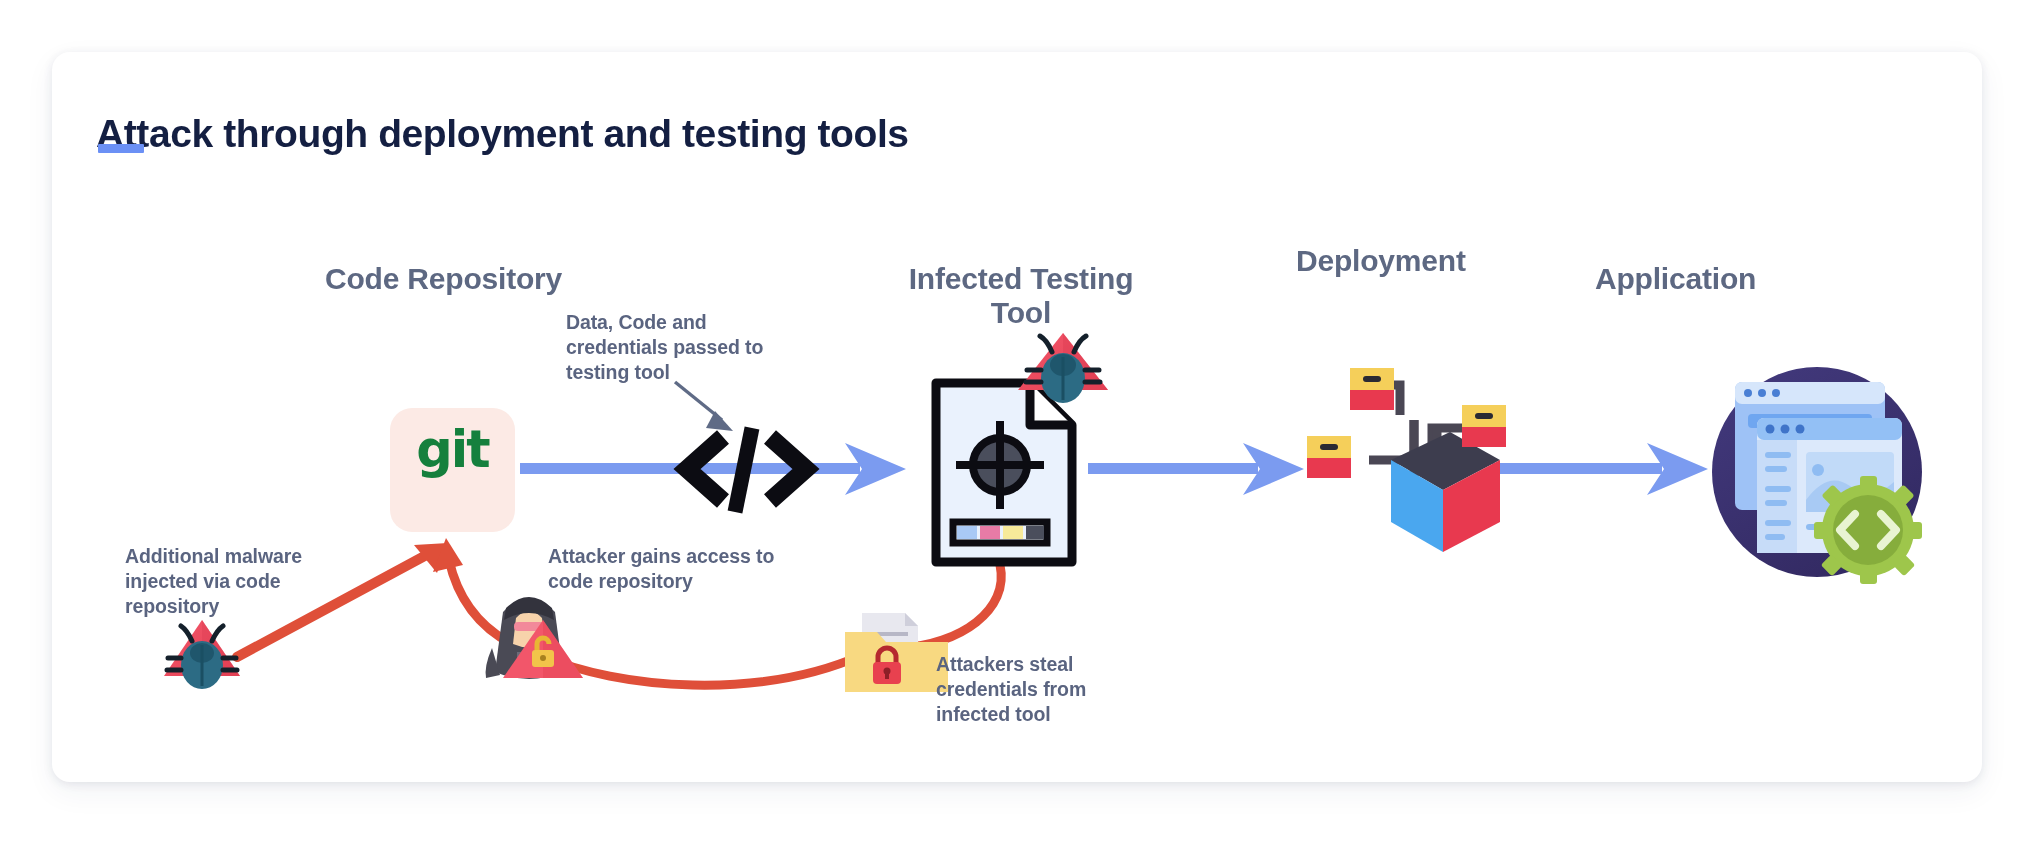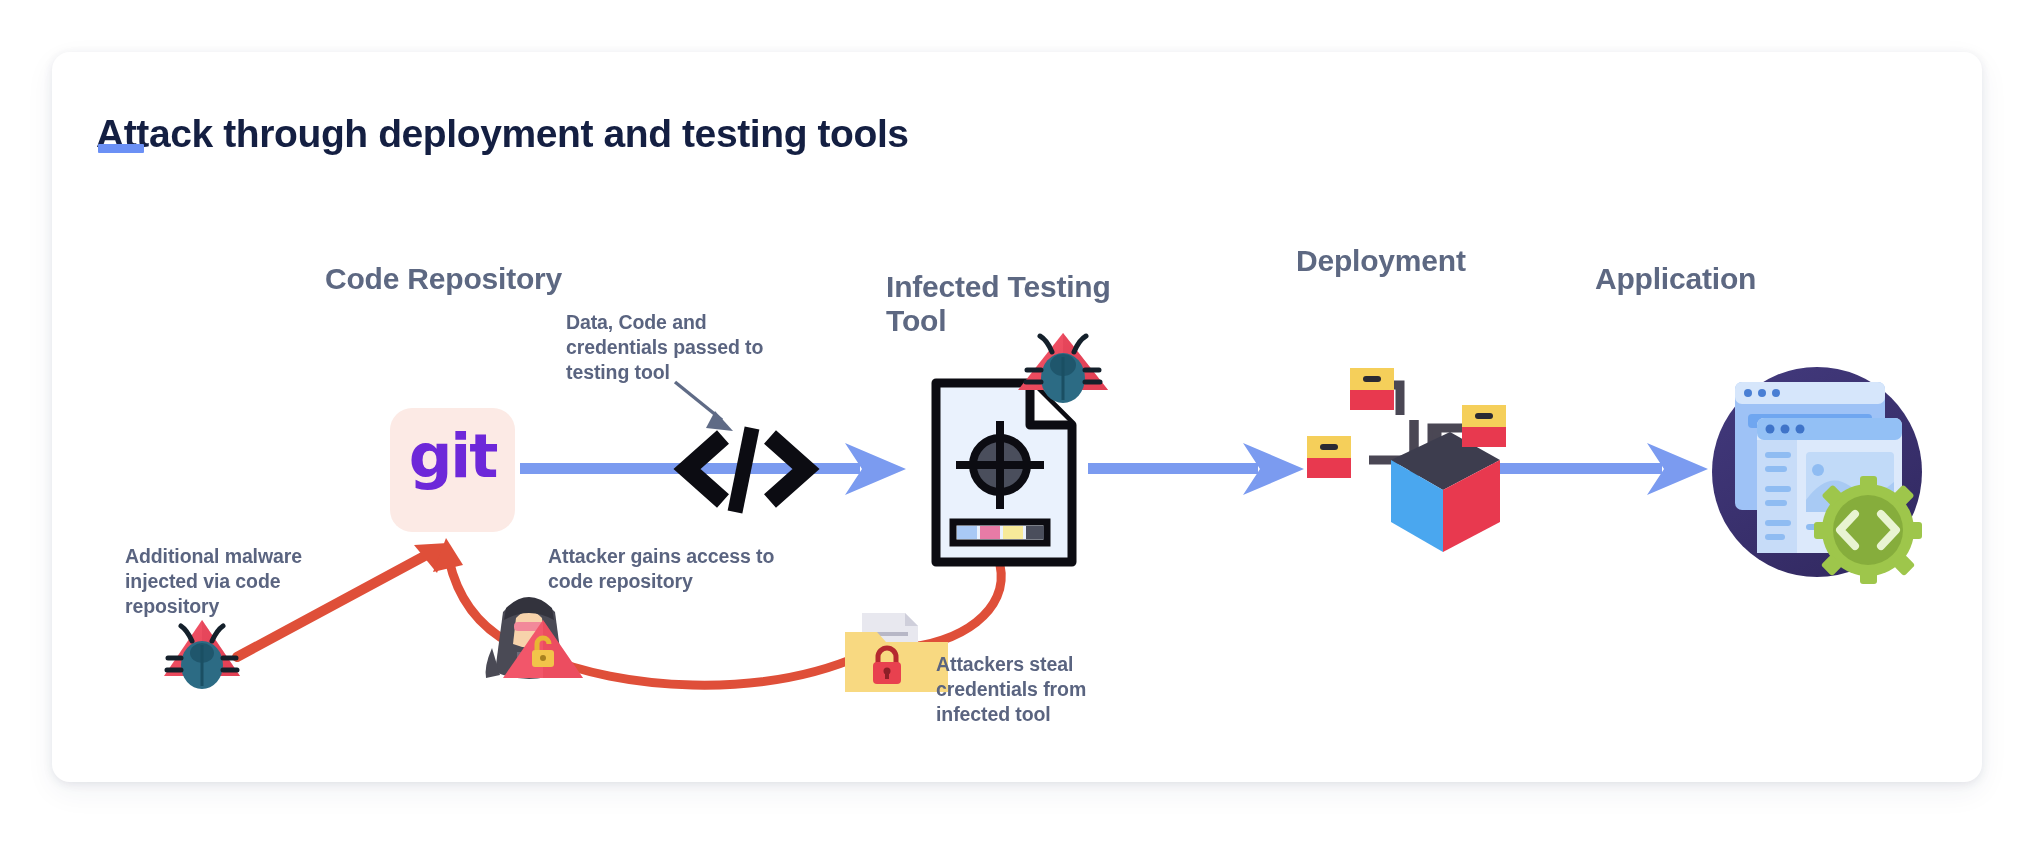--- a/index.html
+++ b/index.html
@@ -80,23 +80,23 @@
     background: #fceae5;
     border-radius: 22px;
   }
   #git-word {
     position: absolute;
     left: 390px;
     top: 420px;
     width: 125px;
     text-align: center;
     font-family: "DejaVu Sans", sans-serif;
-    font-size: 61px;
+    font-size: 51px;
     font-weight: bold;
-    color: #6d28d9;
+    color: #15803d;
     letter-spacing: -2px;
   }
 </style>
 </head>
 <body>
 
 <div id="root">
 
   <div id="card"></div>
 
@@ -297,21 +297,21 @@
         <path d="M1881 514 L1896 530 L1881 546" stroke="#e9f4d2" stroke-width="8" fill="none" stroke-linecap="round" stroke-linejoin="round"></path>
       </g>
     </g>
   </svg>
 
   <div id="git-tile"></div>
   <div id="git-word">git</div>
 
   <div class="stage-label" style="left:325px; top:262px;">Code Repository</div>
 
-  <div class="stage-label" style="left:886px; top:270px; width:270px;">
+  <div class="stage-label" style="left:886px; top:262px; width:270px;text-align:center;">
     <span>Infected Testing</span><br>
     <span>Tool</span>
   </div>
 
   <div class="stage-label" style="left:1296px; top:244px;">Deployment</div>
 
   <div class="stage-label" style="left:1595px; top:262px;">Application</div>
 
   <div class="annot" style="left:566px; top:310px; width:230px;">
     <span>Data, Code and</span><br>

